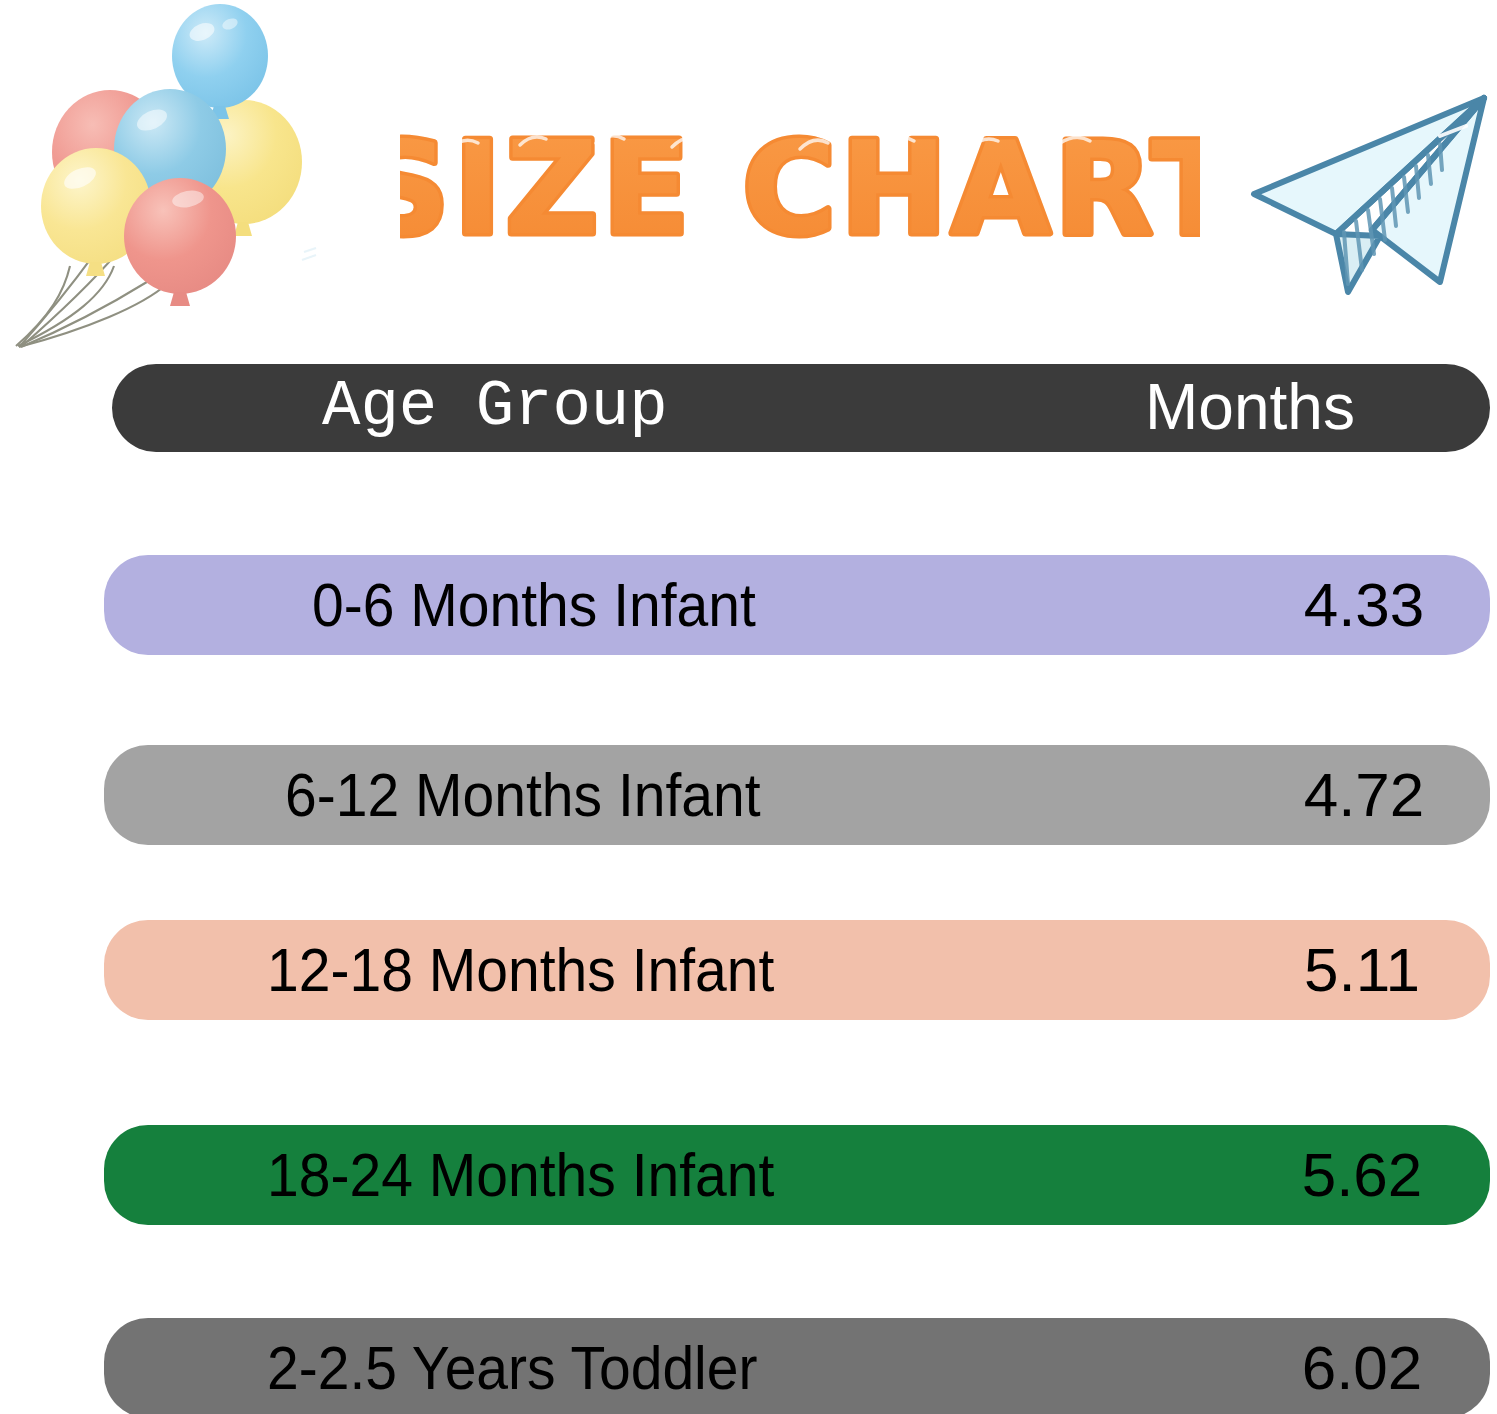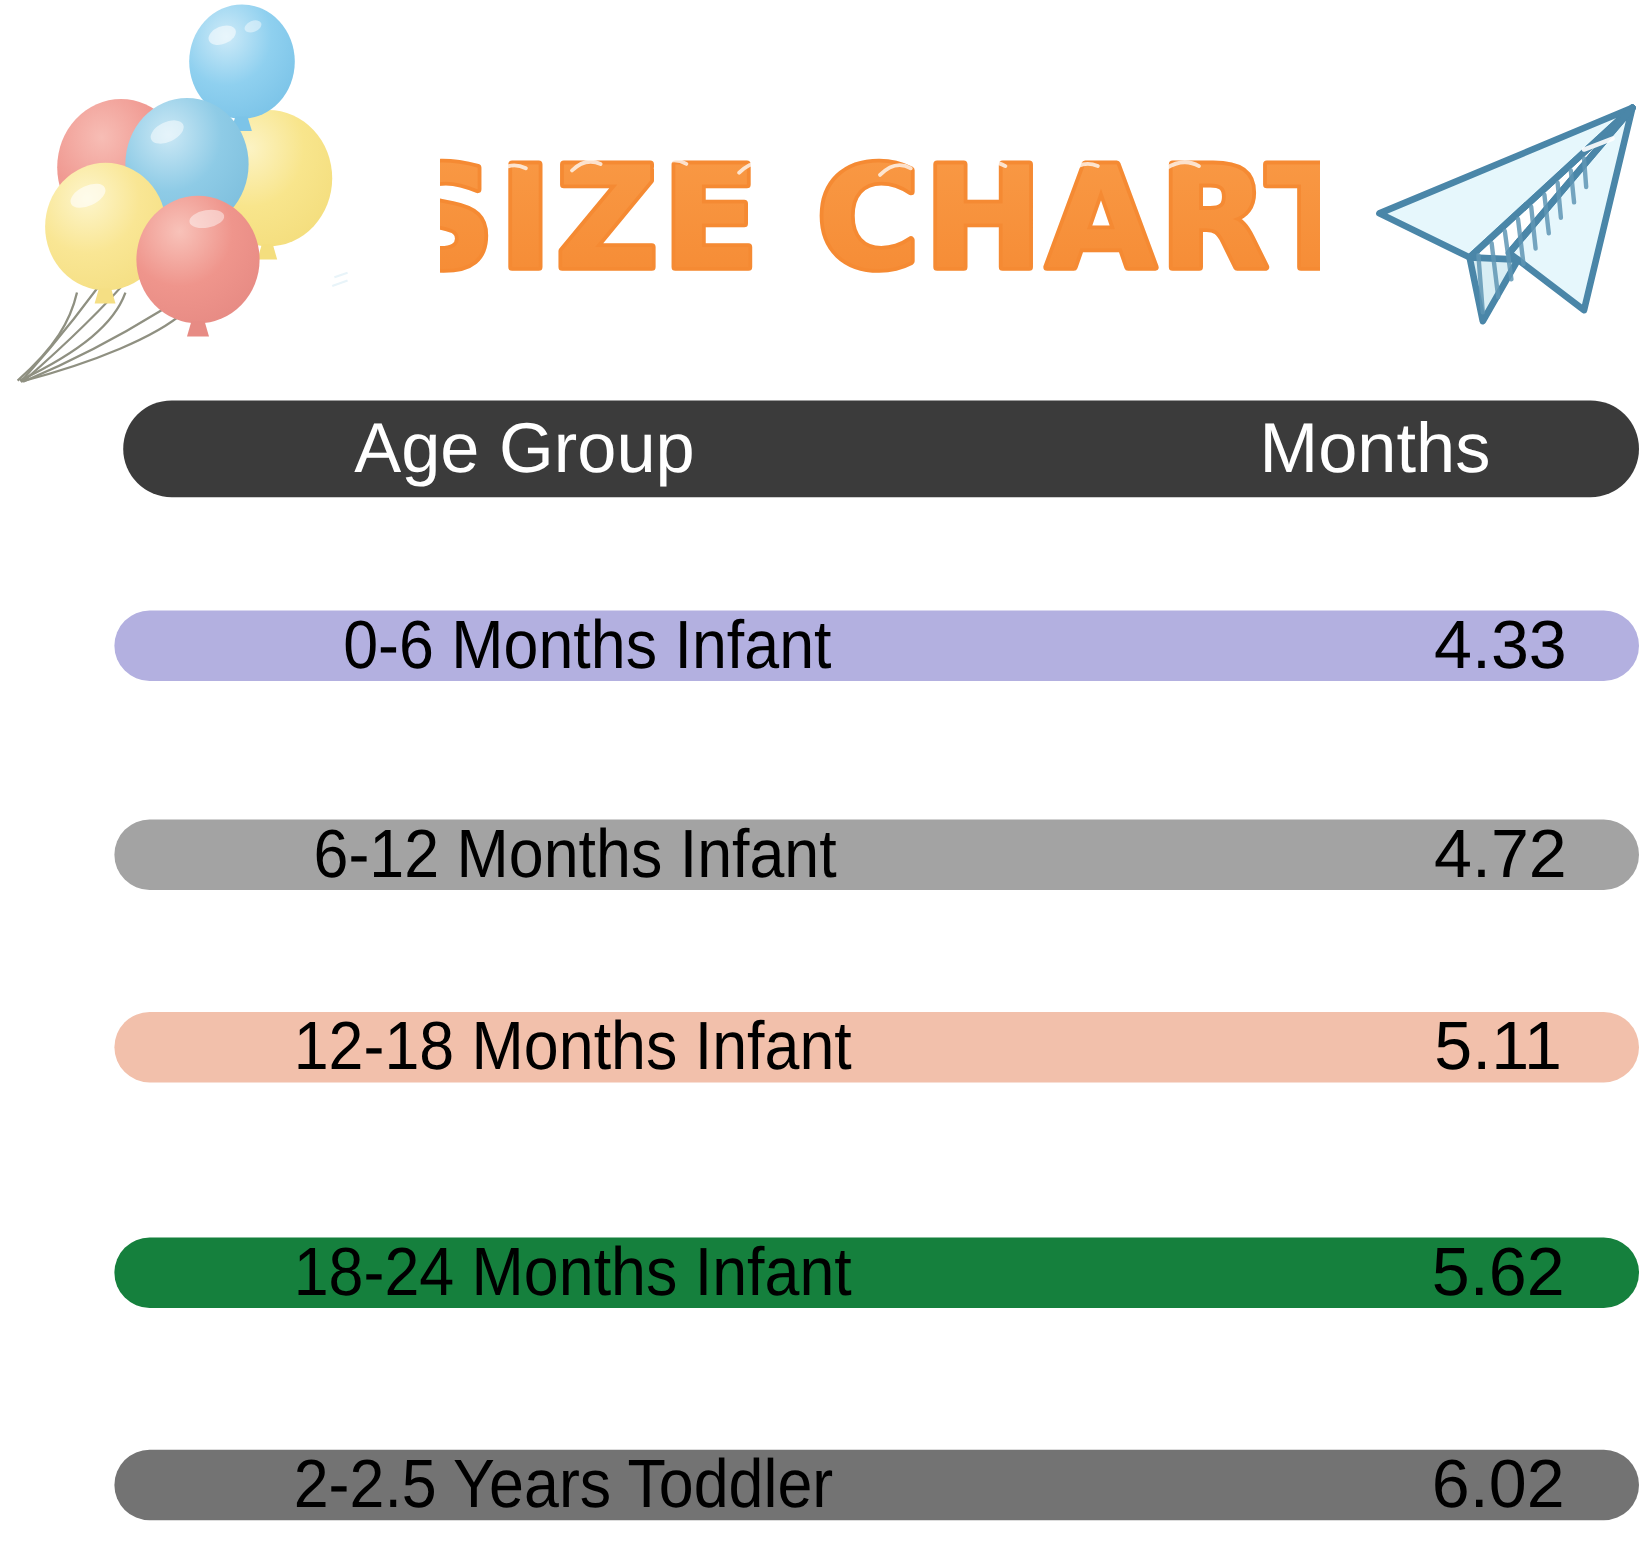--- a/index.html
+++ b/index.html
@@ -32,21 +32,21 @@
     top: 84px;
     width: 256px;
     height: 216px;
     pointer-events: none;
   }
 
   
   #title-wrap {
     position: absolute;
     left: 400px;
-    top: 113px;
+    top: 103px;
     width: 800px;
     height: 170px;
     display: flex;
     align-items: center;
     justify-content: flex-end;
   }
   #title-svg { width: 800px; height: 170px; }
 
   
   .pill {
@@ -59,35 +59,35 @@
     left: 112px;
     top: 364px;
     width: 1378px;
     height: 88px;
     background: #3b3b3b;
     border-radius: 44px;
   }
   .pill-row {
     left: 104px;
     width: 1386px;
-    height: 64px;
+    height: 100px;
     border-radius: 44px;
   }
 
   .head-label {
     position: absolute;
     color: #ffffff;
     font-size: 64px;
     line-height: 1;
     font-family: "Liberation Sans", "DejaVu Sans", sans-serif;
     font-weight: 400;
     white-space: nowrap;
     letter-spacing: 0px;
   }
-  .head-age { left: 210px; top: 50%; transform: translateY(-52%); }
+  .head-age { left: 210px; top: 50%; transform: translateY(-52%); font-family: Liberation Mono, monospace; }
   .head-inches { left: 1033px; top: 50%; transform: translateY(-52%); }
 
   .row-label {
     position: absolute;
     color: #000000;
     font-size: 62px;
     line-height: 1;
     white-space: nowrap;
     font-family: "Liberation Sans", "DejaVu Sans", sans-serif;
     transform: scaleX(0.92);

